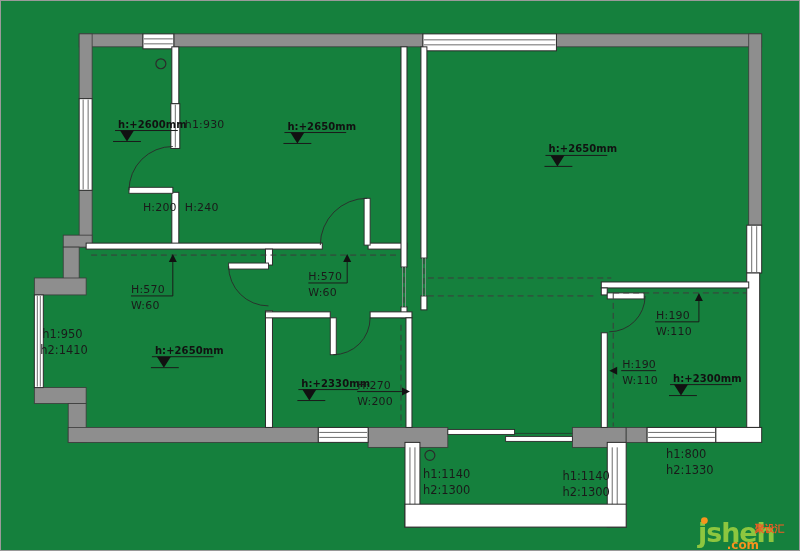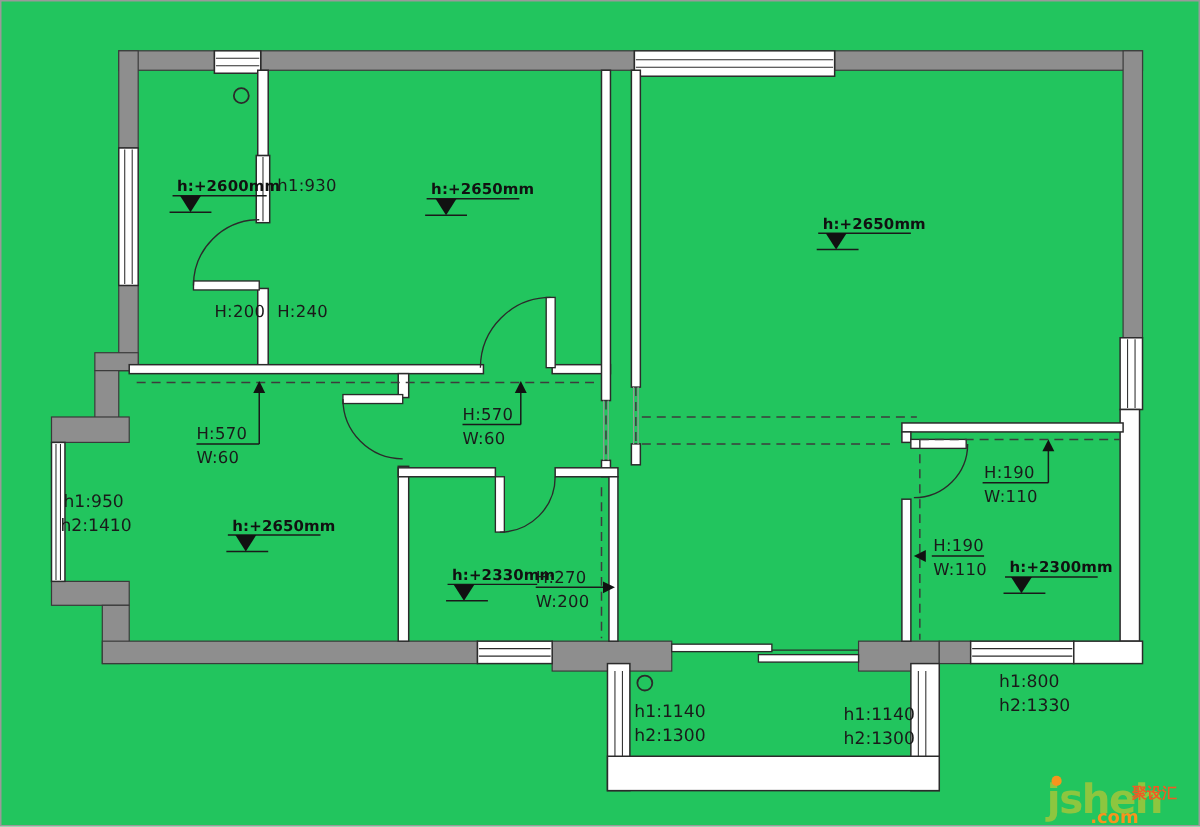--- a/index.html
+++ b/index.html
@@ -1,18 +1,18 @@
 <!DOCTYPE html>
 <html><head>
 <meta charset="utf-8">
 <style>
   html,body{margin:0;padding:0;background:#fff;}
   .stage{
     position:relative;width:798px;height:549px;border:1px solid #9a9a9a;
-    background:#22c55e;overflow:hidden;
+    background:#15803d;overflow:hidden;
     font-family:"DejaVu Sans","Liberation Sans",sans-serif;
   }
   svg{display:block;}
   .wall{fill:#8e8e8e;stroke:#3a3a3a;stroke-width:0.8;}
   .iwall{fill:#ffffff;stroke:#2b2b2b;stroke-width:1;}
   .win{fill:#ffffff;stroke:#2b2b2b;stroke-width:1;}
   .winline{stroke:#2b2b2b;stroke-width:0.7;fill:none;}
   .doorarc{stroke:#2b2b2b;stroke-width:0.9;fill:none;}
   .leaf{fill:#ffffff;stroke:#2b2b2b;stroke-width:0.9;}
   .dash{stroke:#3c3c3c;stroke-width:1;fill:none;stroke-dasharray:6 4;}

